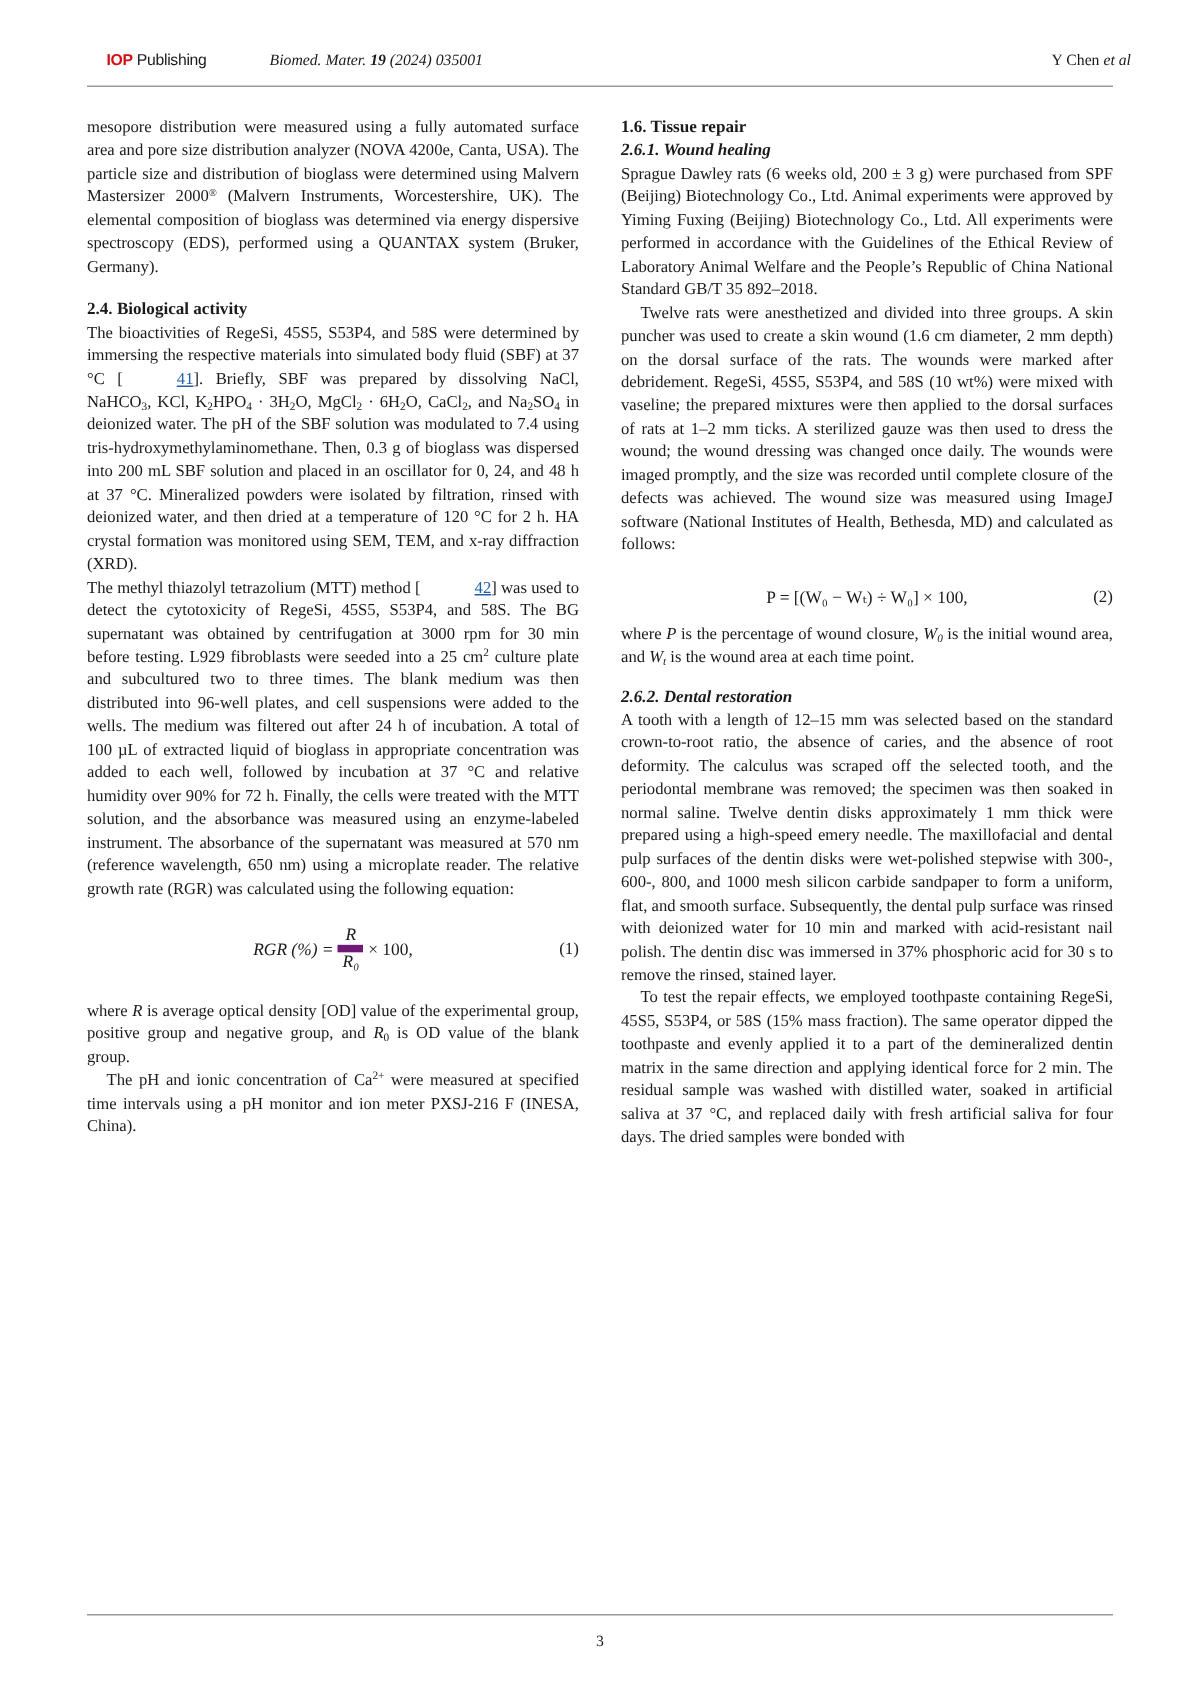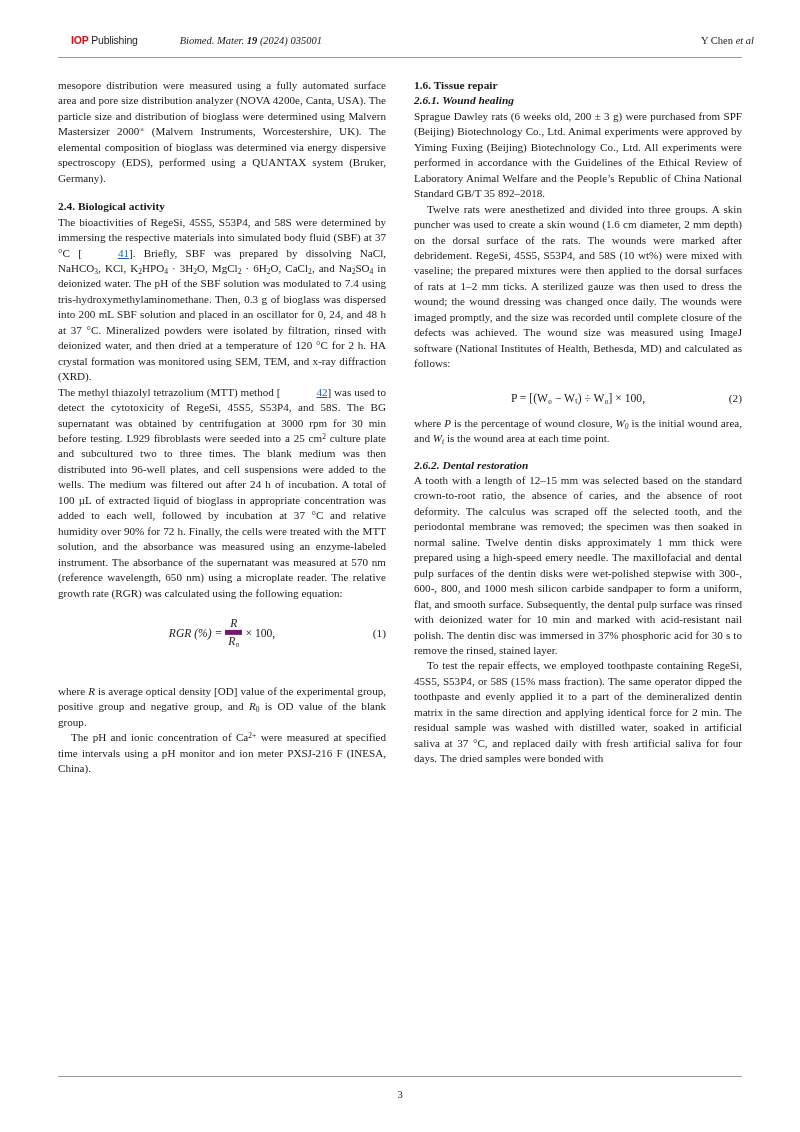--- a/index.html
+++ b/index.html
@@ -118,32 +118,31 @@
     margin-left: 36px;
   }
   sub { font-size: 0.68em; vertical-align: -0.28em; line-height: 0; }
   sup { font-size: 0.68em; vertical-align: 0.45em; line-height: 0; }
   .it { font-style: italic; }
   .reg { font-size: 0.62em; vertical-align: 0.5em; line-height: 0; }
 
   
   .equation {
     position: relative;
-    margin: 13px 0 30px 0;
+    margin: 13px 0 13px 0;
     height: 40px;
   }
   .eq-body {
     position: absolute;
     left: 0; right: 0;
     top: 50%;
     transform: translateY(-50%);
     text-align: center;
     font-size: 11.6px;
     white-space: nowrap;
-    font-family: Liberation Serif, serif;
   }
   .eq-num {
     position: absolute;
     right: 0;
     top: 50%;
     transform: translateY(-50%);
     font-size: 11.3px;
   }
   .frac {
     display: inline-block;

